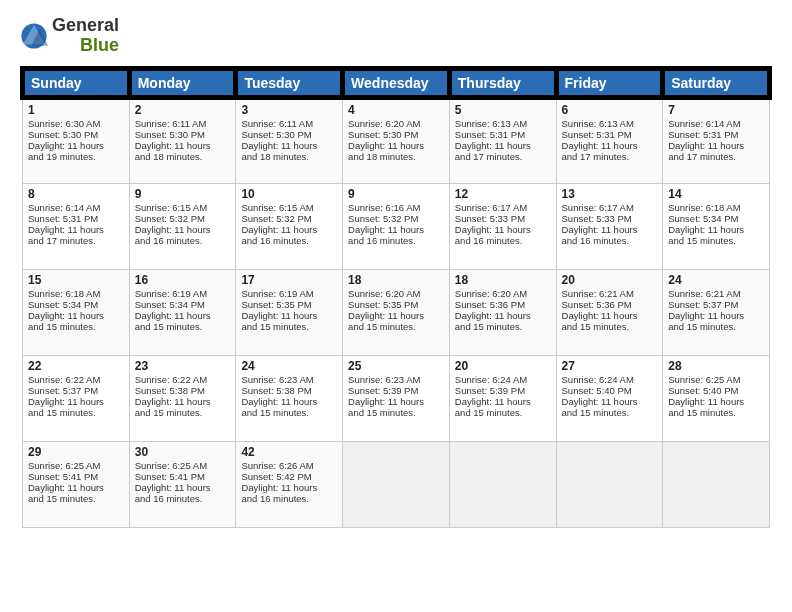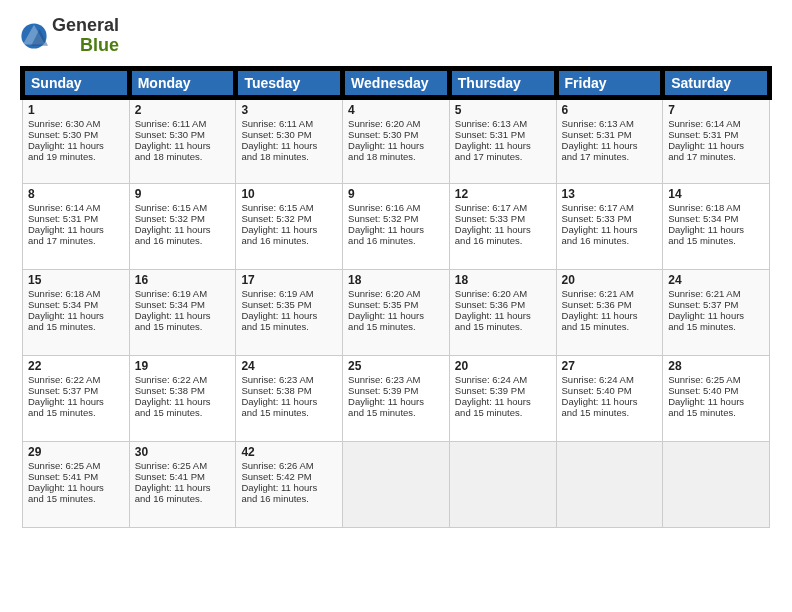--- a/index.html
+++ b/index.html
@@ -291,21 +291,21 @@
         </tr>
         <tr>
           <td>
             <span class="day-num">22</span>
             <div>Sunrise: 6:22 AM</div>
             <div>Sunset: 5:37 PM</div>
             <div>Daylight: 11 hours</div>
             <div>and 15 minutes.</div>
           </td>
           <td>
-            <span class="day-num">19</span>
+            <span class="day-num">23</span>
             <div>Sunrise: 6:22 AM</div>
             <div>Sunset: 5:38 PM</div>
             <div>Daylight: 11 hours</div>
             <div>and 15 minutes.</div>
           </td>
           <td>
             <span class="day-num">24</span>
             <div>Sunrise: 6:23 AM</div>
             <div>Sunset: 5:38 PM</div>
             <div>Daylight: 11 hours</div>

